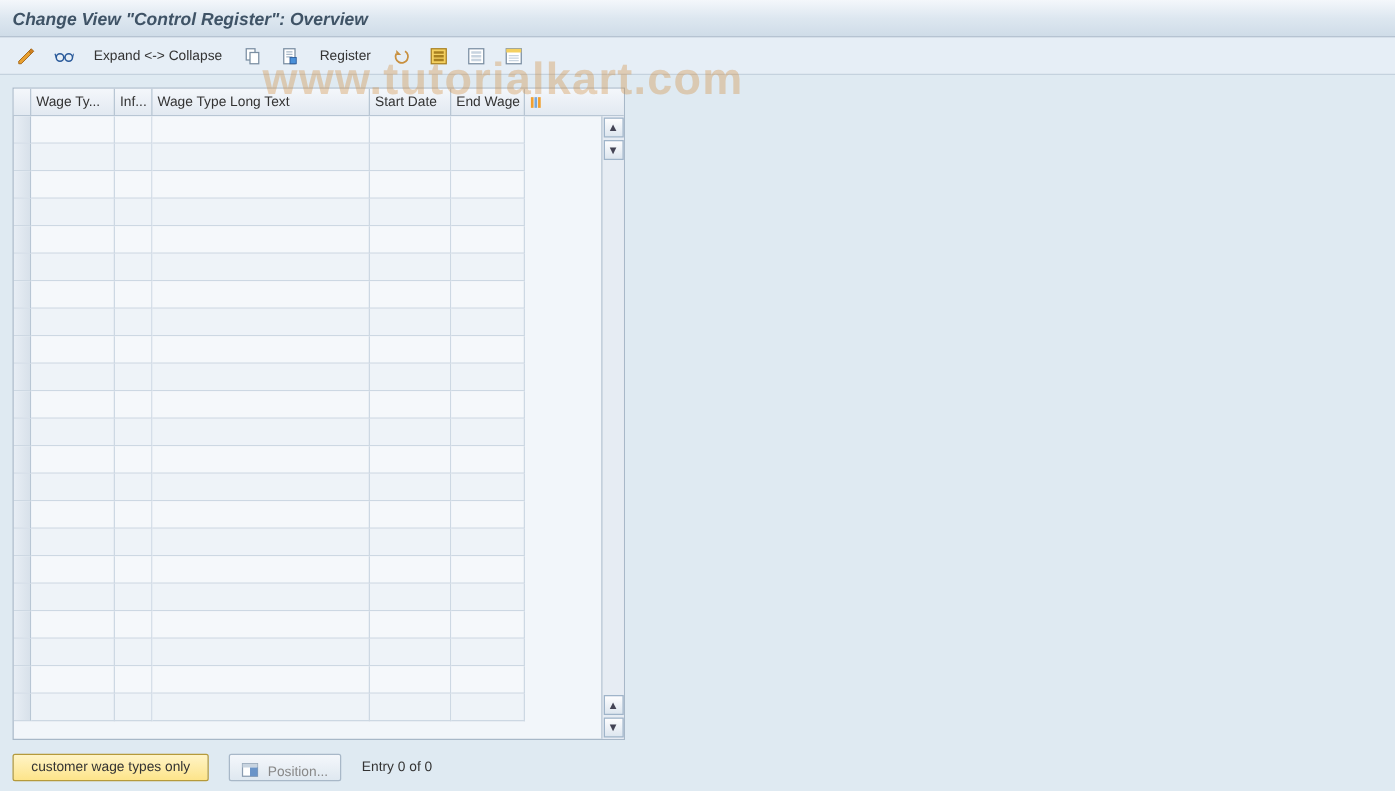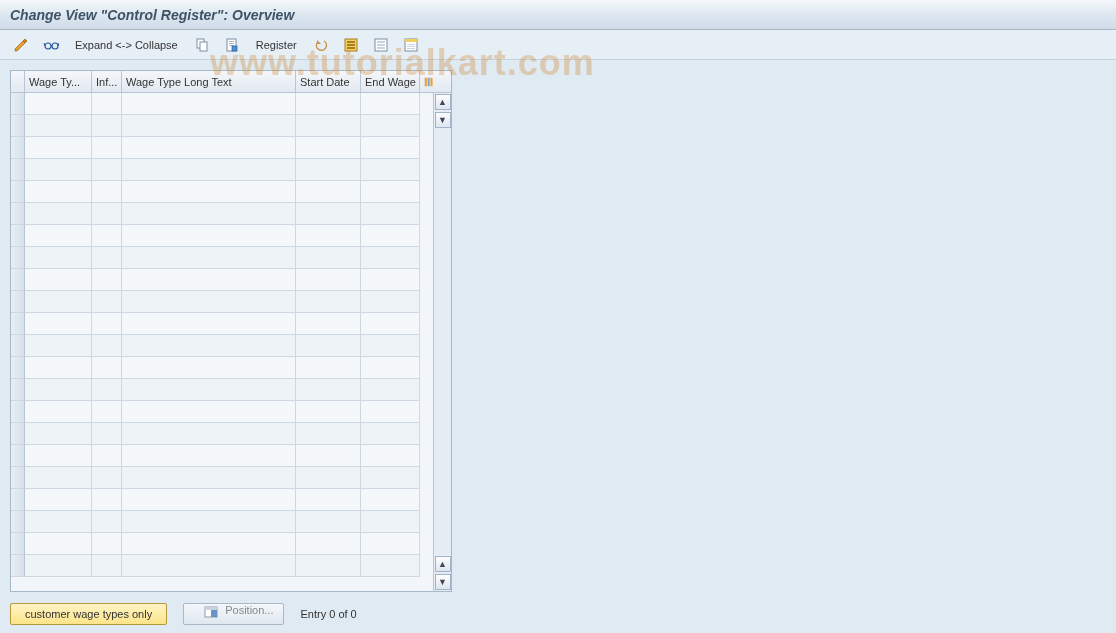--- a/index.html
+++ b/index.html
@@ -46,21 +46,21 @@
   }
   .toolbar .txtbtn { font-size: 11px; color: #333; padding: 0 6px; }
 
   
   .main {
     padding: 10px 10px 0 10px;
   }
 
   
   .table-wrap {
-    width: 442px;
+    width: 490px;
     border: 1px solid #a8b8c8;
     background: #f2f6fa;
     position: relative;
   }
   .grid-head {
     display: flex;
     height: 22px;
     background: linear-gradient(to bottom, #f4f7fb, #e2e9f1);
     border-bottom: 1px solid #b8c6d4;
   }
@@ -146,22 +146,22 @@
     border: 1px solid #b59a3b;
     background: linear-gradient(to bottom, #fff4c6, #fde48a);
     border-radius: 2px;
     color: #333;
     cursor: pointer;
     font-size: 11px;
   }
   .footer .posbtn {
     height: 22px;
     display: inline-flex;
-    align-items: flex-start;
-    padding: 0 10px 0 19px;
+    align-items: flex-end;
+    padding: 0 10px 0 8px;
     border: 1px solid #a8b8c8;
     background: linear-gradient(to bottom, #f4f7fb, #dfe8f0);
     border-radius: 2px;
     color: #888;
     font-size: 11px;
     gap: 6px;
     cursor: default;
   }
   .footer .status {
     font-size: 11px;

